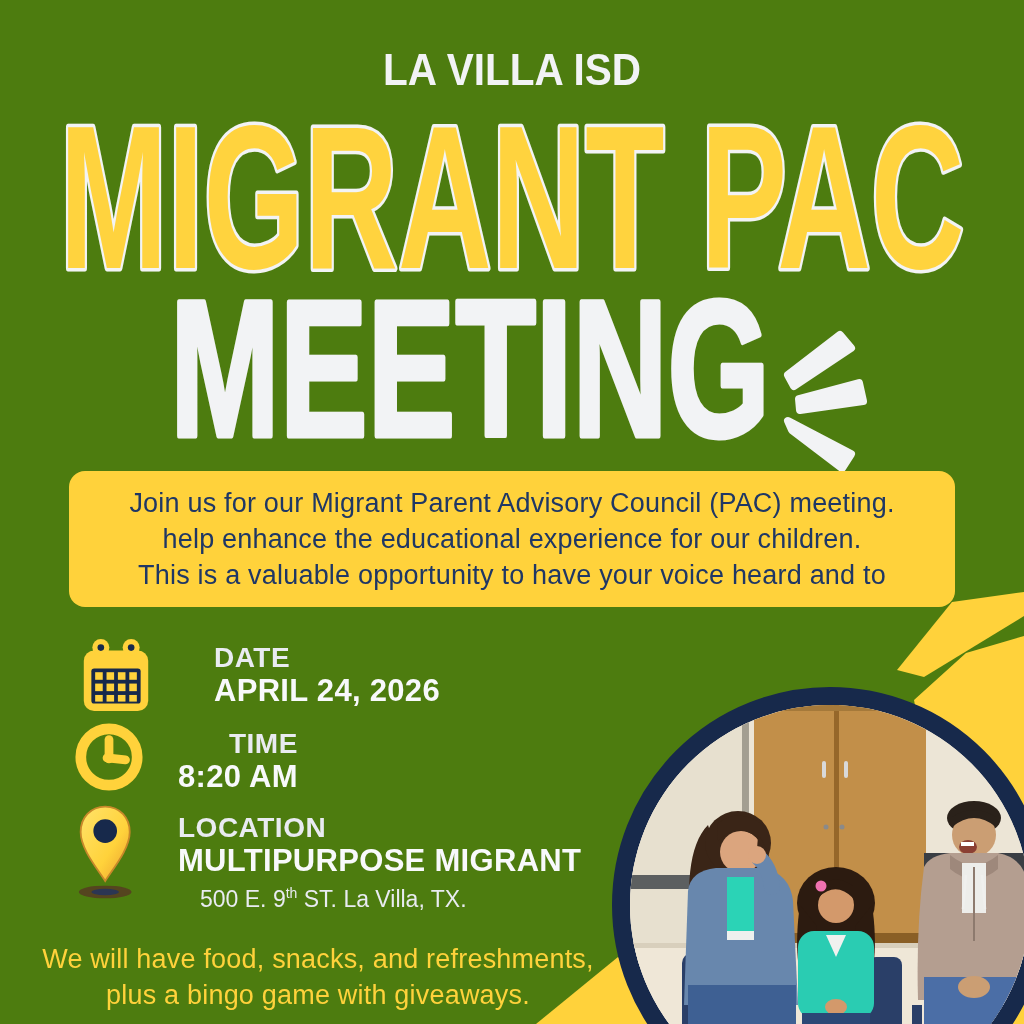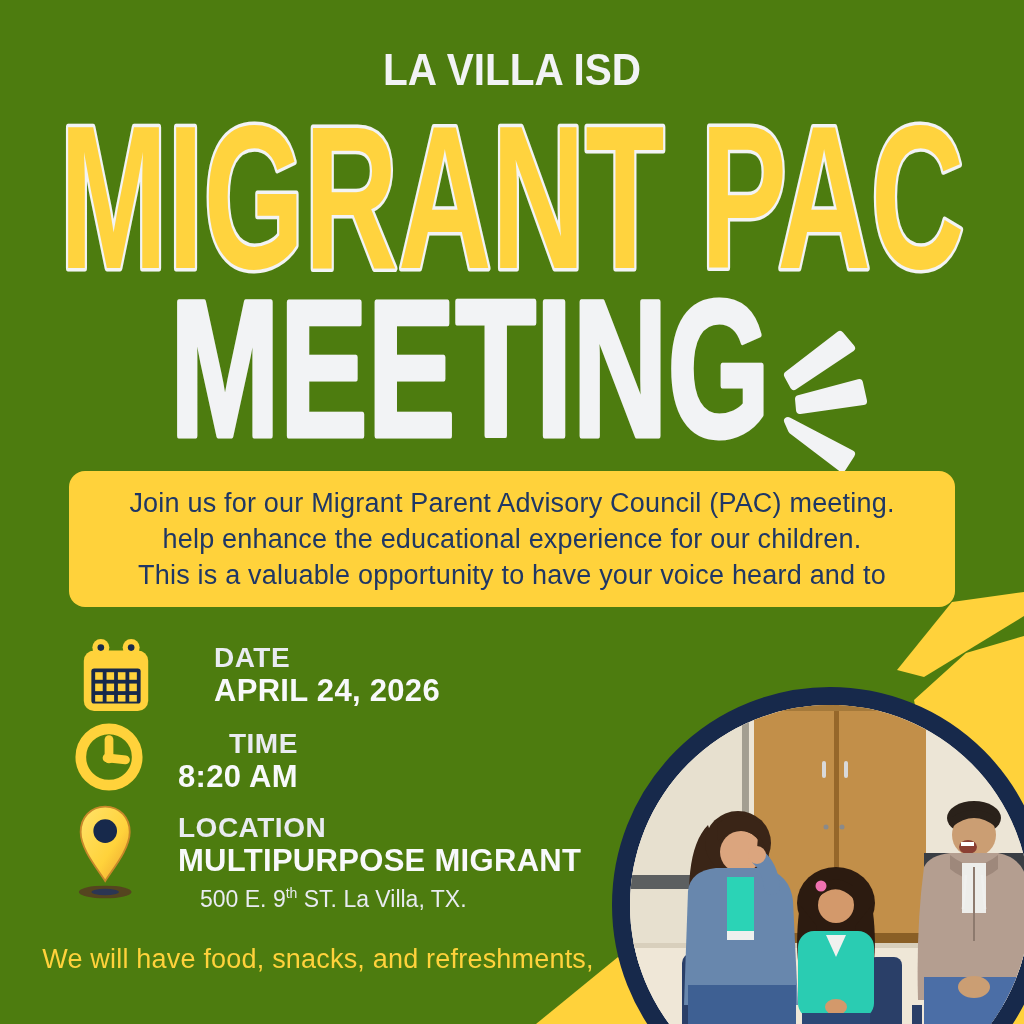--- a/index.html
+++ b/index.html
@@ -136,20 +136,21 @@
     </svg>
     <div class="detail-texts" style="top:12px;">
       <div class="detail-label">LOCATION</div>
       <div class="detail-value">MULTIPURPOSE MIGRANT</div>
       <div class="detail-address"><span>500 E. 9</span><sup>th</sup><span> ST. La Villa, TX.</span></div>
     </div>
   </div>
 
   <div class="footer-note">
     <div>We will have food, snacks, and refreshments,</div>
+    <div>plus a bingo game with giveaways.</div>
   </div>
 
   <div class="photo-circle">
     <svg width="400" height="400" viewBox="0 0 400 400">
 
       <rect x="0" y="0" width="400" height="400" fill="#ECE5D6"></rect>
       <rect x="0" y="0" width="118" height="262" fill="#E7E0CF"></rect>
       <rect x="112" y="10" width="7" height="252" fill="#6B675E" opacity="0.55"></rect>
 
       <g>

